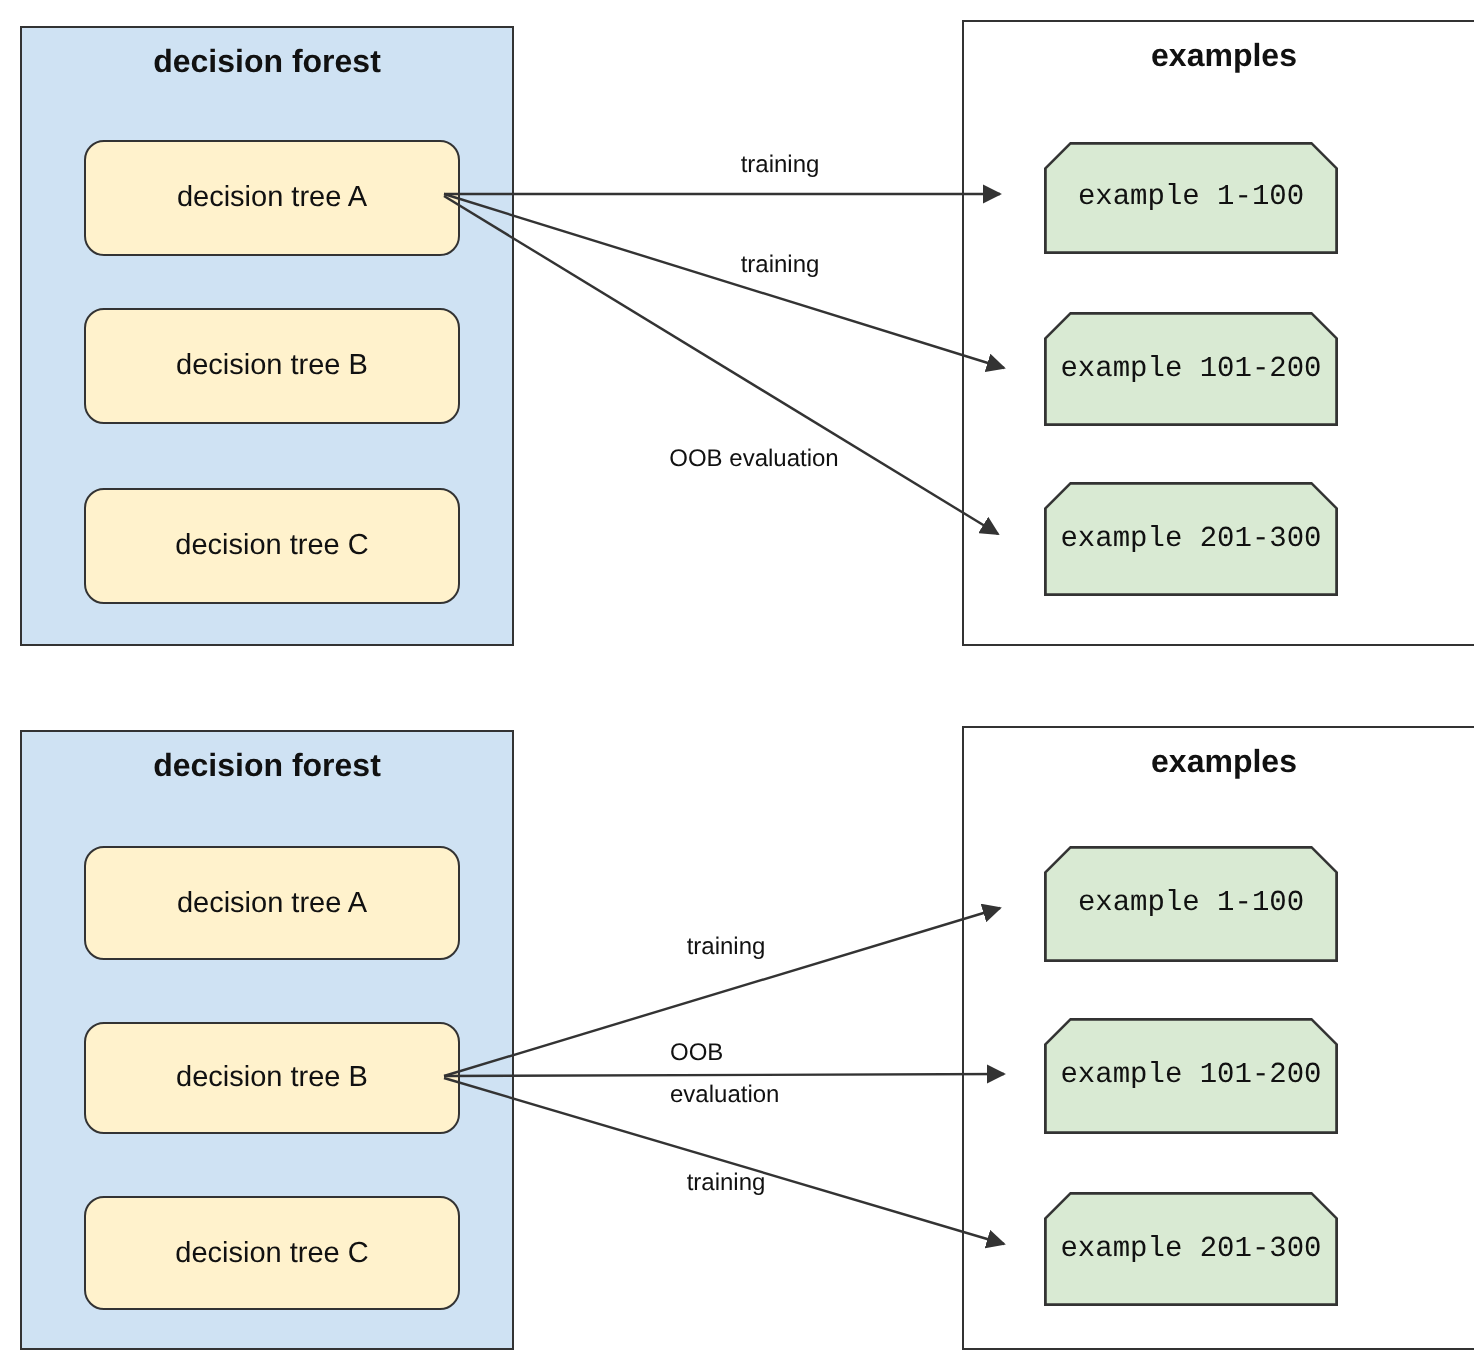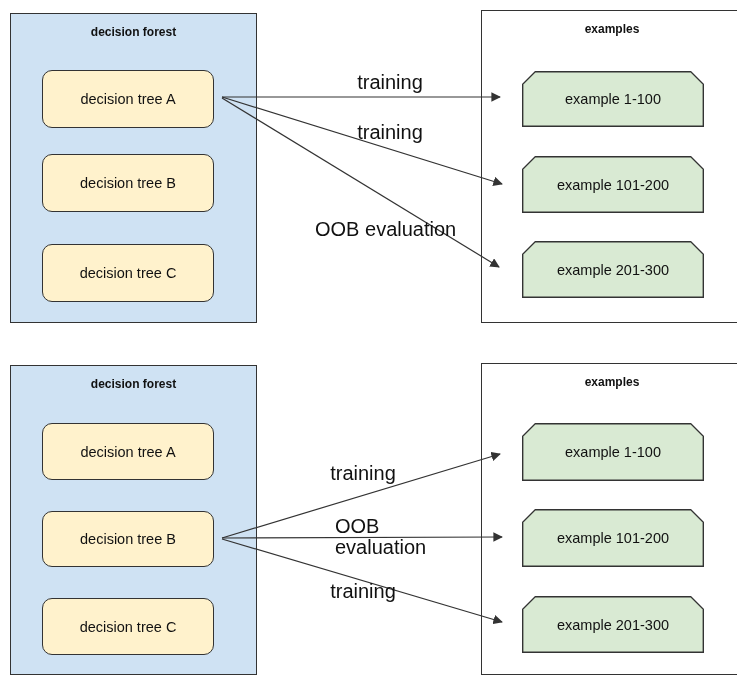--- a/index.html
+++ b/index.html
@@ -22,34 +22,34 @@
   .group-box{
     position:absolute;
     border:1.5px solid var(--stroke);
   }
   .forest-box{background:var(--forest_fill);}
   .examples-box{background:#ffffff;margin-left:15px;}
   .group-title{
     position:absolute;
     left:0;right:0;top:8px;
     text-align:center;
-    font-size:12px;
+    font-size:16px;
     font-weight:bold;
     line-height:20px;
   }
   .tree-node{
     position:absolute;
-    width:172px;
+    width:188px;
     background:var(--tree_fill);
     border:1.5px solid var(--stroke);
     border-radius:10px;
     display:flex;align-items:center;justify-content:center;
     font-size:14.5px;
   }
-  .card{position:absolute;width:182px;}
+  .card{position:absolute;width:147px;font-family:Liberation Mono, monospace;}
   .card .card-outline{
     position:absolute;inset:0;
     background:var(--stroke);
     clip-path:polygon(0 13px,13px 0,calc(100% - 13px) 0,100% 13px,100% 100%,0 100%);
   }
   .card .card-fill{
     position:absolute;inset:1.4px;
     background:var(--example_fill);
     clip-path:polygon(0 12px,12px 0,calc(100% - 12px) 0,100% 12px,100% 100%,0 100%);
   }
@@ -59,21 +59,21 @@
     font-size:14.5px;
   }
   .overlay{
     position:absolute;left:0;top:0;
     pointer-events:none;
   }
   .overlay line{stroke:var(--stroke);stroke-width:1.2;}
   .overlay marker path{fill:var(--stroke);}
   .edge-label{
     position:absolute;
-    font-size:20px;
+    font-size:12px;
     line-height:18px;
     text-align:center;
     white-space:nowrap;
   }
   .edge-label.wrap{
     white-space:normal;
     text-align:left;
     line-height:21px;
   }
 </style>

